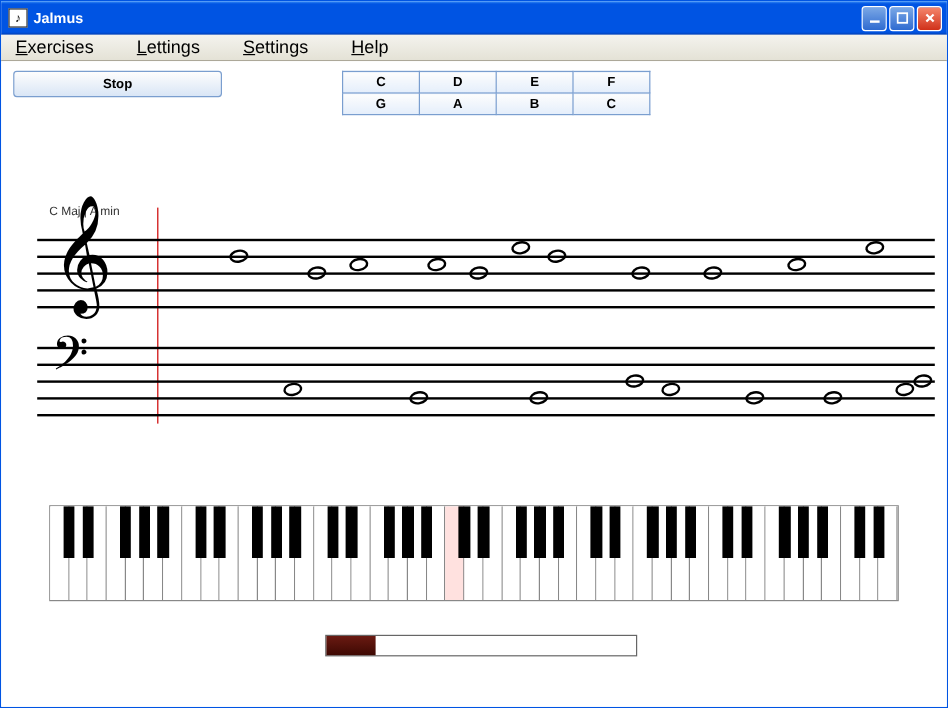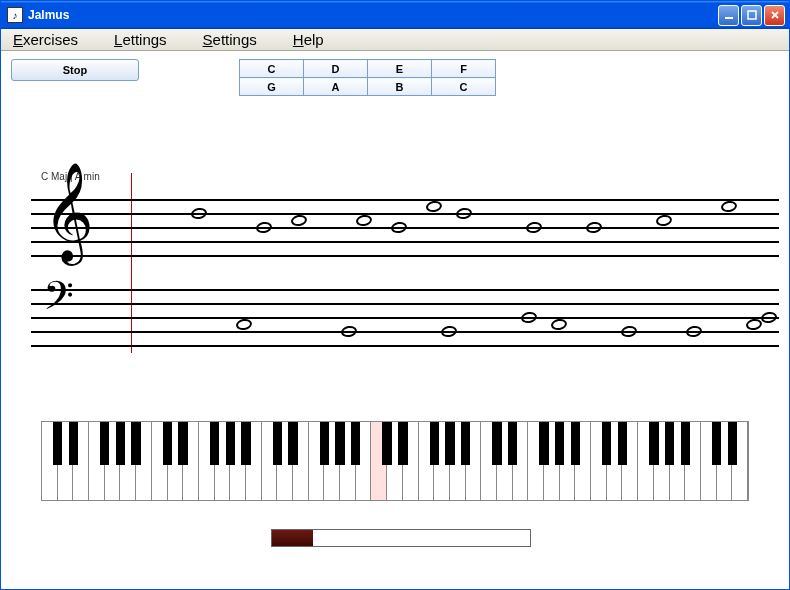--- a/index.html
+++ b/index.html
@@ -81,21 +81,21 @@
   .btn {
     height: 22px;
     border: 1px solid #7a9ecf;
     background: linear-gradient(to bottom, #fdfdfd, #d9e6f6);
     border-radius: 3px;
     font-size: 11px;
     font-weight: bold;
     display: flex; align-items: center; justify-content: center;
     cursor: default;
   }
-  .btn.stop { width: 128px; }
+  .btn.stop { width: 174px; }
   .btn.prefs { width: 150px; margin-left: auto; }
   .note-grid {
     border-collapse: collapse;
     margin-left: 90px;
   }
   .note-grid td {
     border: 1px solid #7a9ecf;
     width: 64px; height: 18px;
     text-align: center;
     background: linear-gradient(to bottom, #fdfdfd, #e4eefb);

